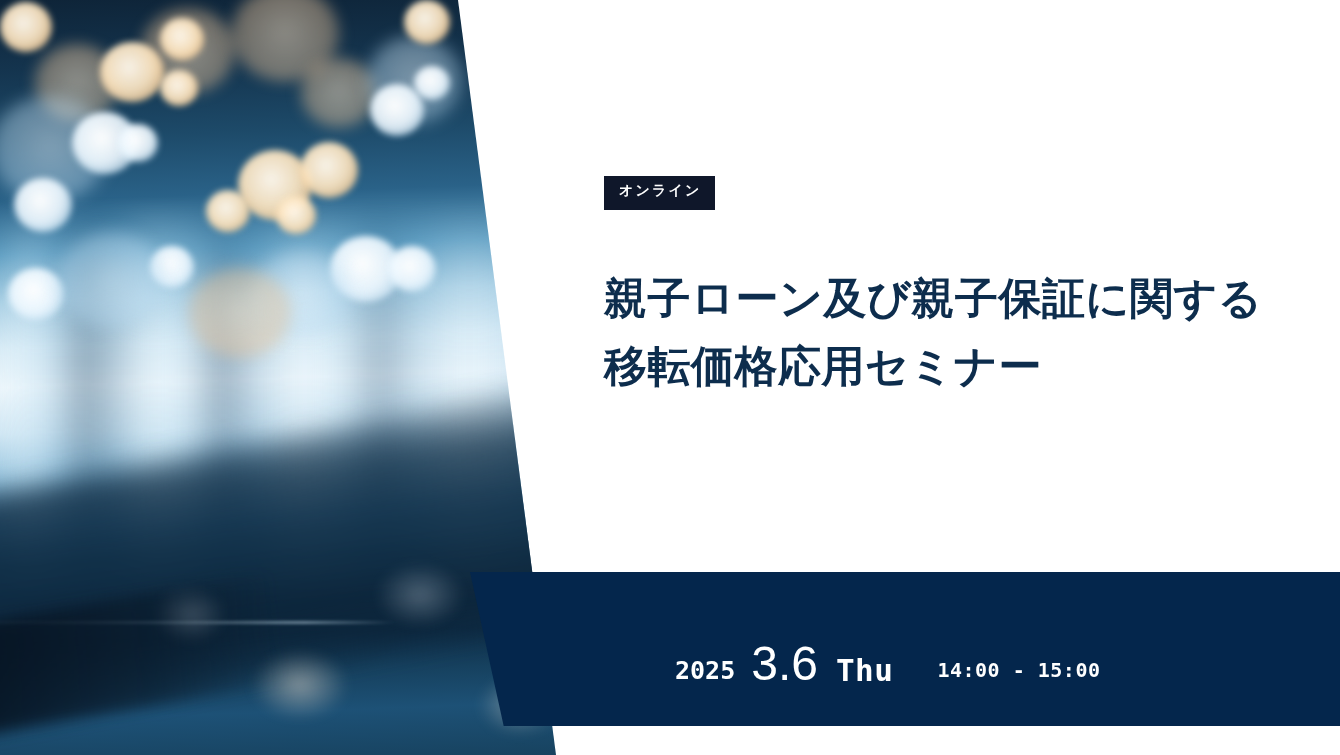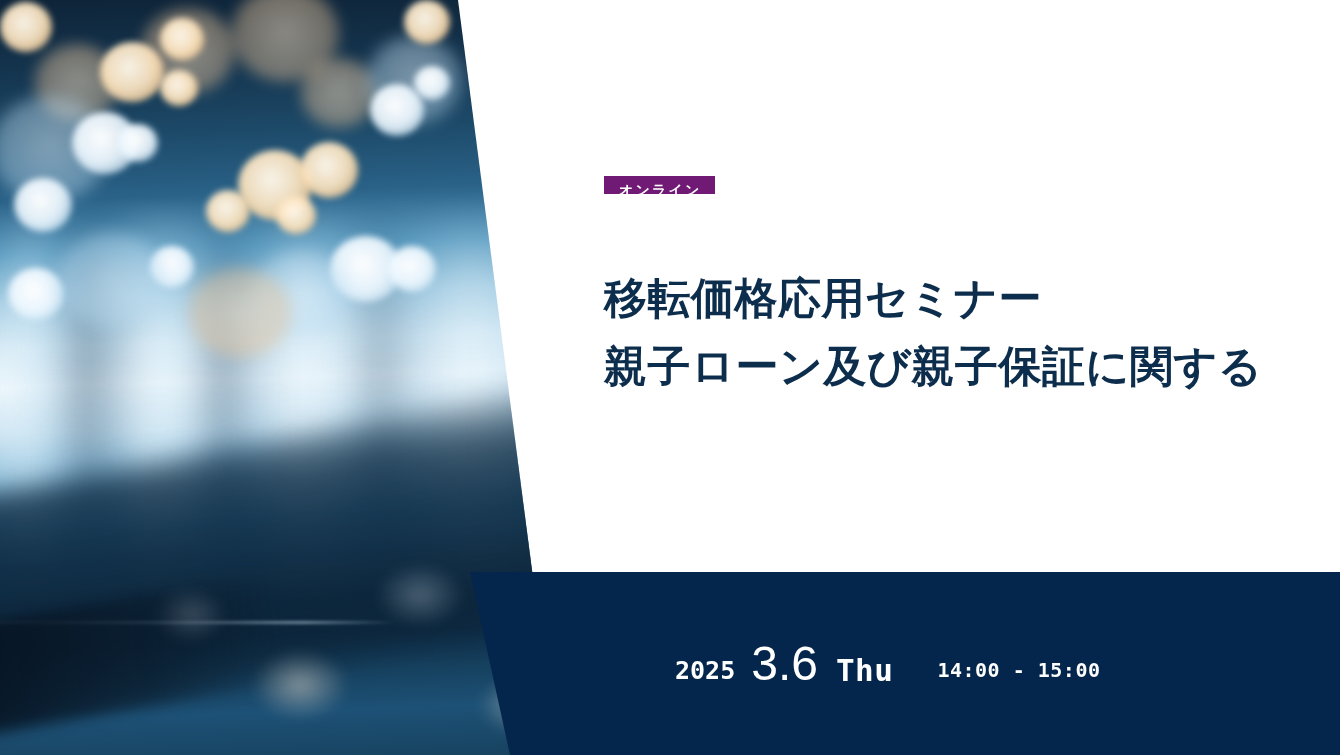--- a/index.html
+++ b/index.html
@@ -210,27 +210,27 @@
     top: 0;
     width: 700px;
     height: 755px;
   }
 
   #badge-online {
     position: absolute;
     left: 0;
     top: 176px;
     display: inline-block;
-    background: #701a75;
+    background: #0f172a;
     color: #ffffff;
     font-size: 14px;
     font-weight: 700;
     letter-spacing: 2.2px;
     line-height: 28px;
-    height: 18px;
+    height: 34px;
     padding: 0 13px 0 15px;
     white-space: nowrap;
   }
 
   #title-block {
     position: absolute;
     left: 0;
     top: 235px;
     width: 700px;
     color: #0d2d4d;
@@ -241,21 +241,21 @@
     white-space: nowrap;
   }
   #title-block .tline { display: block; }
 
   
   #date-bar {
     position: absolute;
     left: 440px;
     top: 572px;
     width: 900px;
-    height: 183px;
+    height: 154px;
     background: #04264c;
     clip-path: polygon(30px 0, 900px 0, 900px 183px, 70px 183px);
   }
 
   #date-inner {
     position: absolute;
     left: 235px;
     top: 0;
     height: 183px;
     display: flex;
@@ -346,22 +346,22 @@
     <div class="photo-floor-tex"></div>
     <div class="photo-floor"></div>
     <div class="photo-darkwedge"></div>
   </div>
 
   <div id="content">
 
     <span id="badge-online">オンライン</span>
 
     <h1 id="title-block">
+      <span class="tline">親子ローン及び親子保証に関する</span>
       <span class="tline">移転価格応用セミナー</span>
-      <span class="tline">親子ローン及び親子保証に関する</span>
     </h1>
   </div>
 
   <div id="date-bar">
     <div id="date-inner">
       <span class="dt-year">2025</span>
       <span class="dt-day">3.6</span>
       <span class="dt-dow">Thu</span>
       <span class="dt-time">14:00 - 15:00</span>
     </div>

